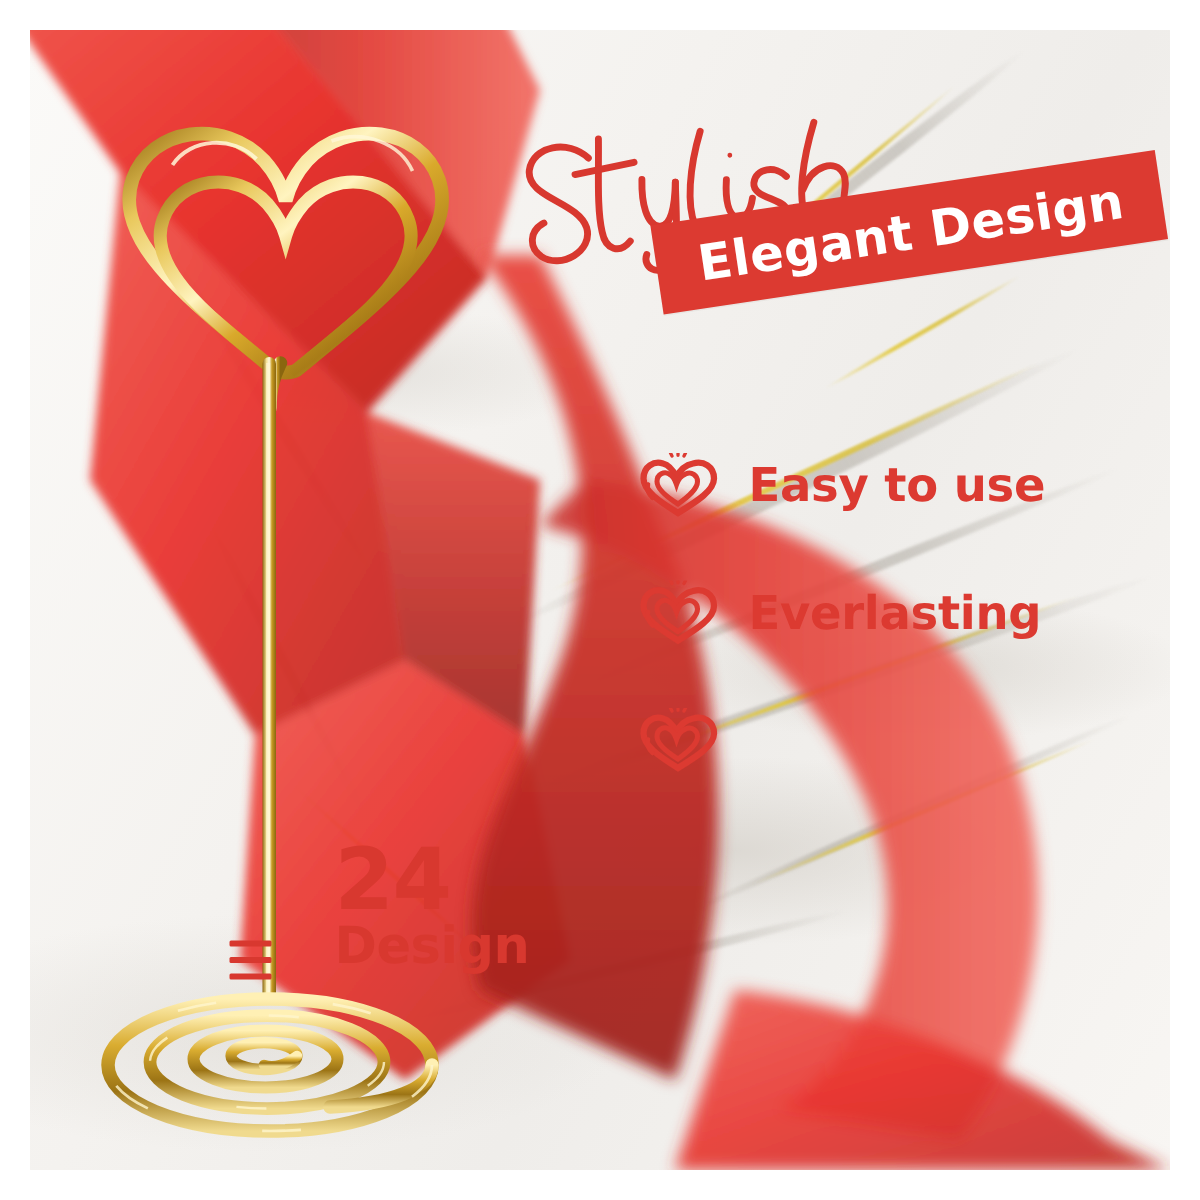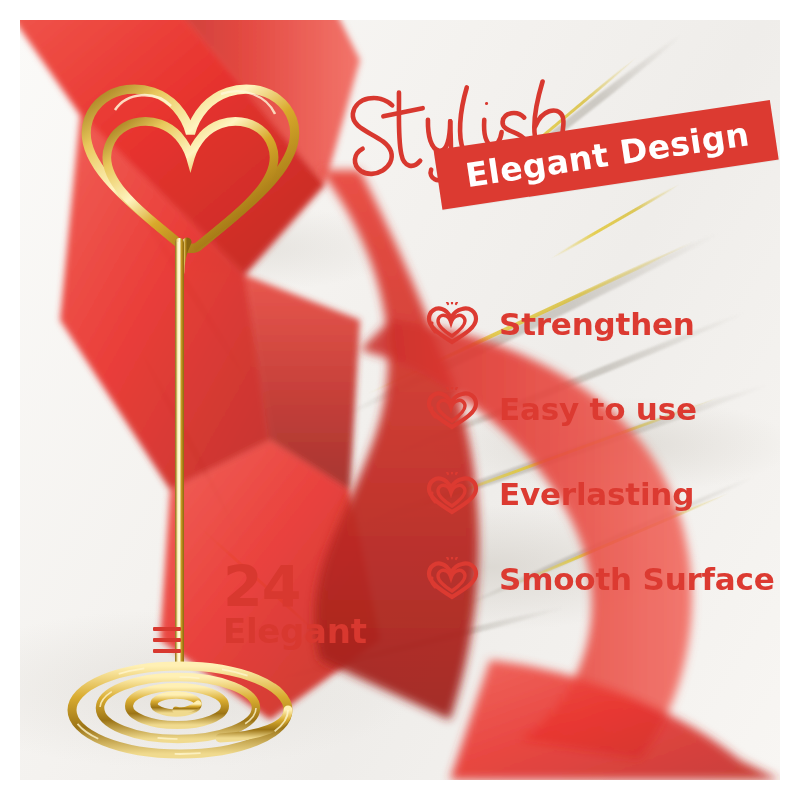--- a/index.html
+++ b/index.html
@@ -203,33 +203,20 @@
         </g>
       </svg>
     </div>
 
     <div class="banner">
       <span>Elegant Design</span>
     </div>
 
     <div class="features">
 
-      <div class="frow">
-        <span class="fic">
-          <svg viewBox="0 0 56 44" width="56" height="44">
-            <g fill="none" stroke="#DC3A31" stroke-linecap="round">
-              <path d="M27,40 C14,32 4,25 4,17 C4,9 11,5 17,7 C21,8 24,12 26,16 C28,12 32,8 37,7 C44,5 51,9 51,17 C51,25 40,32 27,40 Z" stroke-width="4.2"></path>
-              <path d="M27,34 C19,29 13,24 13,19 C13,14 18,12 21,14 C24,15 25,18 26,21 C27,18 29,15 32,14 C36,12 40,15 40,19 C40,24 34,29 27,34 Z" stroke-width="3.4"></path>
-              <path d="M10,30 C7,27 6,24 7,21" stroke-width="3"></path>
-              <path d="M23,2 L22,0 M27,1.5 L27,-0.5 M31,2 L32,0" stroke-width="2.2"></path>
-            </g>
-          </svg>
-        </span>
-        <span class="flabel">Strengthen</span>
-      </div>
 
       <div class="frow">
         <span class="fic">
           <svg viewBox="0 0 56 44" width="56" height="44">
             <g fill="none" stroke="#DC3A31" stroke-linecap="round">
               <path d="M27,40 C14,32 4,25 4,17 C4,9 11,5 17,7 C21,8 24,12 26,16 C28,12 32,8 37,7 C44,5 51,9 51,17 C51,25 40,32 27,40 Z" stroke-width="4.2"></path>
               <path d="M27,34 C19,29 13,24 13,19 C13,14 18,12 21,14 C24,15 25,18 26,21 C27,18 29,15 32,14 C36,12 40,15 40,19 C40,24 34,29 27,34 Z" stroke-width="3.4"></path>
               <path d="M10,30 C7,27 6,24 7,21" stroke-width="3"></path>
               <path d="M23,2 L22,0 M27,1.5 L27,-0.5 M31,2 L32,0" stroke-width="2.2"></path>
             </g>
@@ -256,29 +243,28 @@
         <span class="fic">
           <svg viewBox="0 0 56 44" width="56" height="44">
             <g fill="none" stroke="#DC3A31" stroke-linecap="round">
               <path d="M27,40 C14,32 4,25 4,17 C4,9 11,5 17,7 C21,8 24,12 26,16 C28,12 32,8 37,7 C44,5 51,9 51,17 C51,25 40,32 27,40 Z" stroke-width="4.2"></path>
               <path d="M27,34 C19,29 13,24 13,19 C13,14 18,12 21,14 C24,15 25,18 26,21 C27,18 29,15 32,14 C36,12 40,15 40,19 C40,24 34,29 27,34 Z" stroke-width="3.4"></path>
               <path d="M10,30 C7,27 6,24 7,21" stroke-width="3"></path>
               <path d="M23,2 L22,0 M27,1.5 L27,-0.5 M31,2 L32,0" stroke-width="2.2"></path>
             </g>
           </svg>
         </span>
-        <span class="flabel">Smooth Surface</span>
       </div>
 
     </div>
 
     <div class="burger">
       <i></i>
         <i></i>
         <i></i>
     </div>
     <div class="count">
       <div class="num">24</div>
-      <div class="unit">Elegant</div>
+      <div class="unit">Design</div>
     </div>
 
   </div>
 </div>
 
 </body></html>

